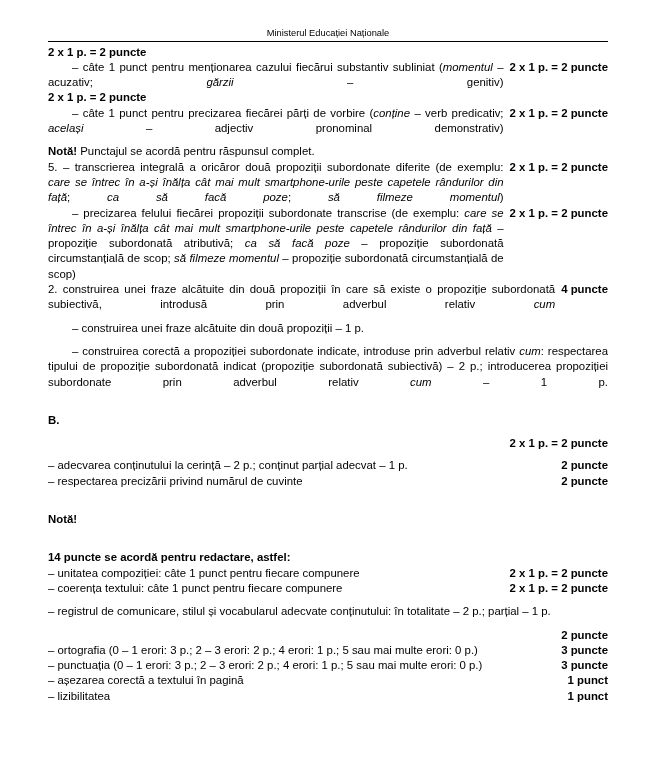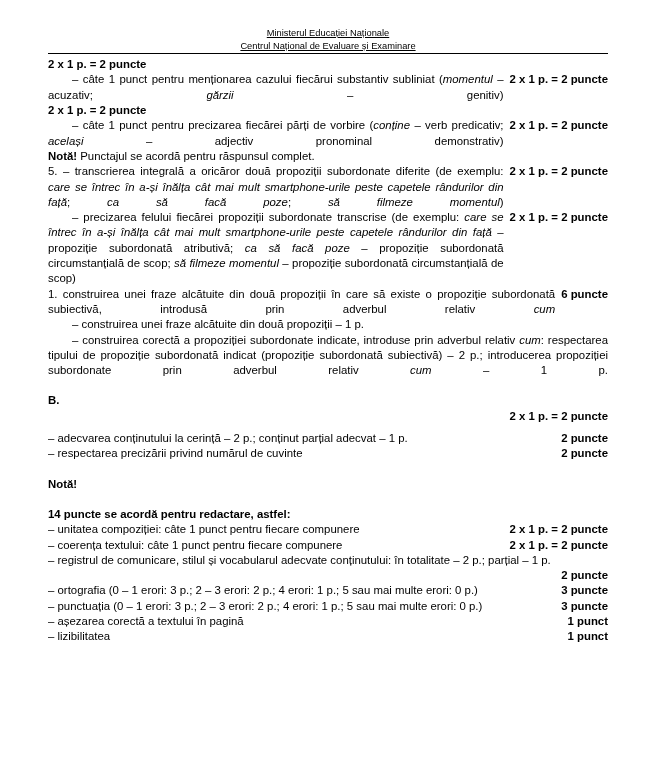--- a/index.html
+++ b/index.html
@@ -20,21 +20,21 @@
     height: 778px;
     box-sizing: border-box;
     padding: 0;
   }
   .header {
     text-align: center;
     font-size: 9.3px;
     line-height: 12.6px;
     padding-top: 27px;
   }
-  .header div { white-space: nowrap; text-decoration: underline; }
+  .header div { white-space: nowrap; }
 
   .rule {
     margin: 1px auto 0 auto;
     width: 560px;
     border-top: 1px solid #000000;
     height: 0;
     font-size: 0;
     line-height: 0;
   }
 
@@ -44,20 +44,21 @@
     padding-top: 3px;
   }
 
   .ln {
     position: relative;
     font-size: 11.4px;
     line-height: 15.3px;
     text-align: justify;
     text-align-last: left;
     white-space: normal;
+    margin-top: 8px;
   }
   .ln.just {
     text-align: justify;
     text-align-last: justify;
   }
   .ln.plain {
     text-align: left;
     text-align-last: left;
   }
   .ln.right {
@@ -95,21 +96,20 @@
   .gap { height: 15px; font-size: 0; line-height: 0; }
   .gap-sm { height: 7px; font-size: 0; line-height: 0; }
 </style>
 </head>
 <body>
 
 <div class="page">
 
   <div class="header">
     <div>Ministerul Educației Naționale</div>
-    <div>Centrul Național de Evaluare și Examinare</div>
   </div>
 
   <div class="rule"></div>
 
   <div class="body-block">
 
     <div class="row">
       <div class="pts">2 x 1 p. = 2 puncte</div>
     </div>
 
@@ -133,22 +133,22 @@
       <div class="txt j"><span>5. – transcrierea integrală a oricăror două propoziții subordonate diferite (de exemplu: </span><i>care se întrec în a-și înălța cât mai mult smartphone-urile peste capetele rândurilor din față</i><span>; </span><i>ca să facă poze</i><span>; </span><i>să filmeze momentul</i><span>)</span></div>
       <div class="pts">2 x 1 p. = 2 puncte</div>
     </div>
 
     <div class="row">
       <div class="txt j ind"><span>– precizarea felului fiecărei propoziții subordonate transcrise (de exemplu: </span><i>care se întrec în a-și înălța cât mai mult smartphone-urile peste capetele rândurilor din față</i><span> – propoziție subordonată atributivă; </span><i>ca să facă poze</i><span> – propoziție subordonată circumstanțială de scop; </span><i>să filmeze momentul</i><span> – propoziție subordonată circumstanțială de scop)</span></div>
       <div class="pts">2 x 1 p. = 2 puncte</div>
     </div>
 
     <div class="row">
-      <div class="txt j"><span>1. construirea unei fraze alcătuite din două propoziții în care să existe o propoziție subordonată subiectivă, introdusă prin adverbul relativ </span><i>cum</i></div>
-      <div class="pts">6 puncte</div>
+      <div class="txt j"><span>2. construirea unei fraze alcătuite din două propoziții în care să existe o propoziție subordonată subiectivă, introdusă prin adverbul relativ </span><i>cum</i></div>
+      <div class="pts">4 puncte</div>
     </div>
 
     <div class="ln plain ind">– construirea unei fraze alcătuite din două propoziții – 1 p.</div>
 
     <div class="ln just ind"><span>– construirea corectă a propoziției subordonate indicate, introduse prin adverbul relativ </span><i>cum</i><span>: respectarea tipului de propoziție subordonată indicat (propoziție subordonată subiectivă) – 2 p.; introducerea propoziției subordonate prin adverbul relativ </span><i>cum</i><span> – 1 p.</span></div>
 
     <div class="gap"></div>
 
     <div class="ln plain"><b>B.</b></div>
 

